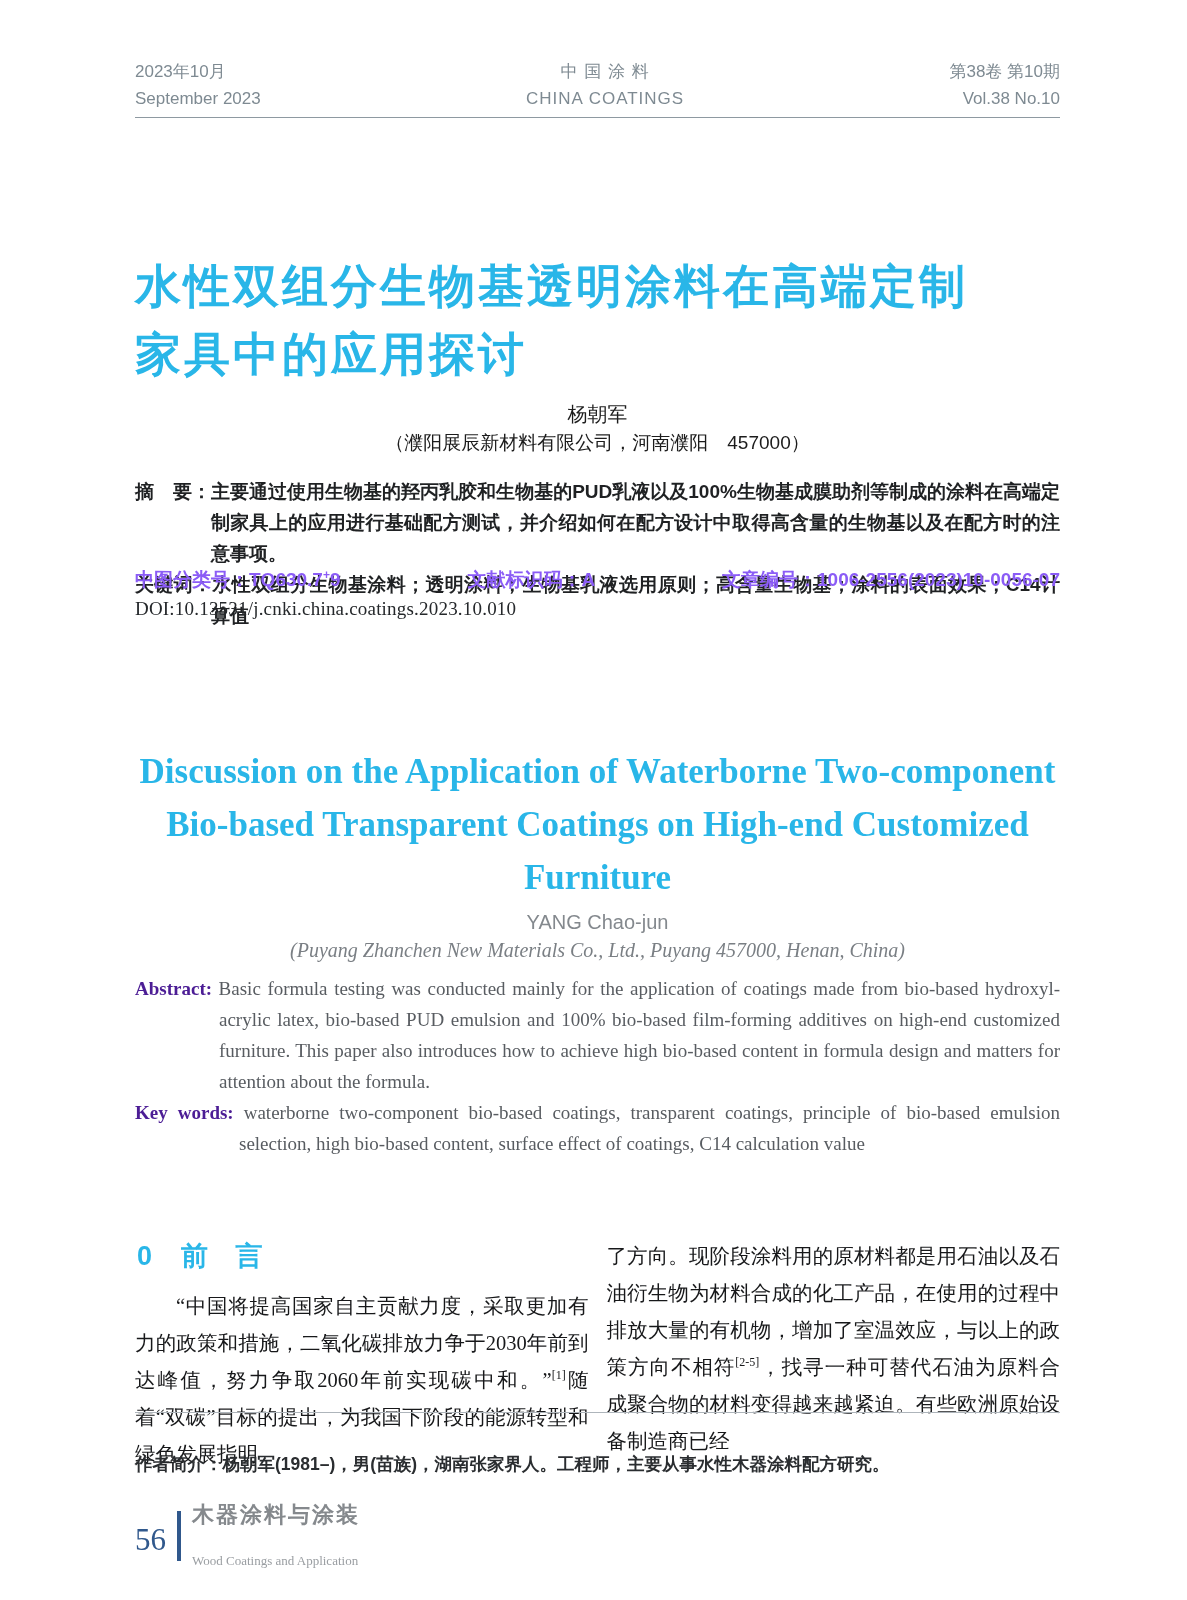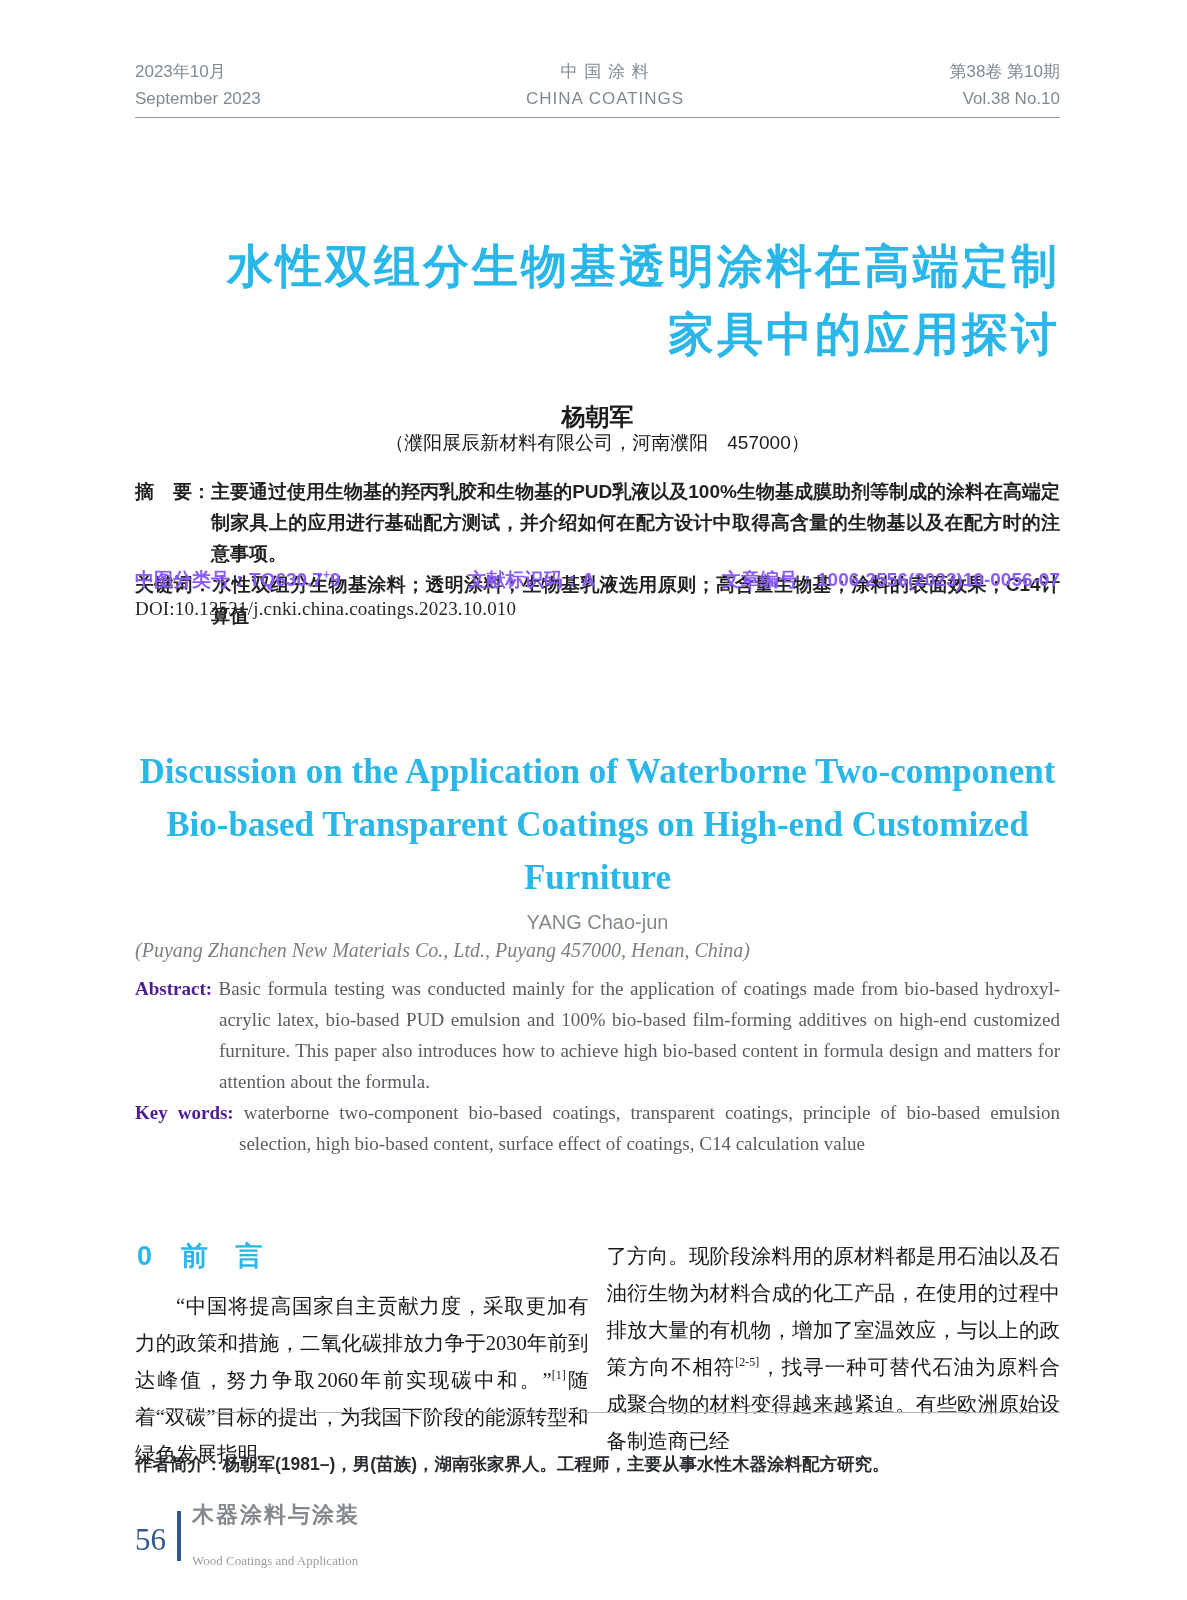--- a/index.html
+++ b/index.html
@@ -21,25 +21,25 @@
     color:#7e8a92; font-size:17px; line-height:27px;
   }
   .running-head .cell { white-space:nowrap; }
   .running-head .c-left  { text-align:left; }
   .running-head .c-mid   { text-align:center; letter-spacing:1px; }
   .running-head .c-right { text-align:right; }
   .head-rule { top:117px; border-top:1.5px solid #8e99a1; height:0; }
 
   
   .title-cn {
-    top:232px; text-align:right;
+    top:252px; text-align:left;
     font-size:46px; font-weight:bold; line-height:68px;
     color:#29b6e8; letter-spacing:3px;
   }
-  .author-cn { top:401px; text-align:center; font-size:24px; color:#1c1c1c;font-weight:bold; }
+  .author-cn { top:401px; text-align:center; font-size:20px; color:#1c1c1c; }
   .affil-cn  { top:430px; text-align:center; font-size:19px; font-weight:500; color:#1c1c1c; }
 
   
   .abstract-cn-block { top:476px; font-size:19px; line-height:31px; color:#1f2123; font-weight:600; }
   .hang-cn { padding-left:76px; text-indent:-76px; text-align:justify; }
   .kw-cn { margin-top:0; }
 
   .meta-row {
     top:567px; display:flex; justify-content:space-between;
     font-size:19px; font-weight:600; color:#8b5cf6; white-space:nowrap;align-items:center;
@@ -51,21 +51,21 @@
   }
 
   
   .title-en {
     top:745px; text-align:center;
     font-family:"Liberation Serif", serif; font-weight:bold;
     font-size:35px; line-height:53px; color:#29b6e8;
   }
   .author-en { top:911px; text-align:center; font-size:20px; color:#84898e; }
   .affil-en  {
-    top:939px; 
+    top:939px; text-align:center;
     font-family:"Liberation Serif", serif; font-style:italic;
     font-size:20px; color:#7a7f84;
   }
 
   
   .abstract-en-block {
     top:973px;
     font-family:"Liberation Serif", serif;
     font-size:19px; line-height:31px; color:#585c61; text-align:justify;
   }

